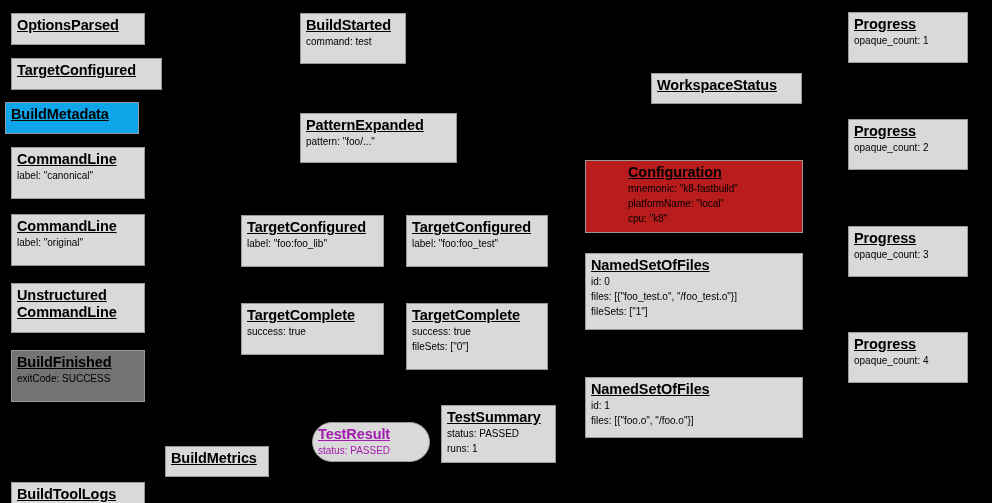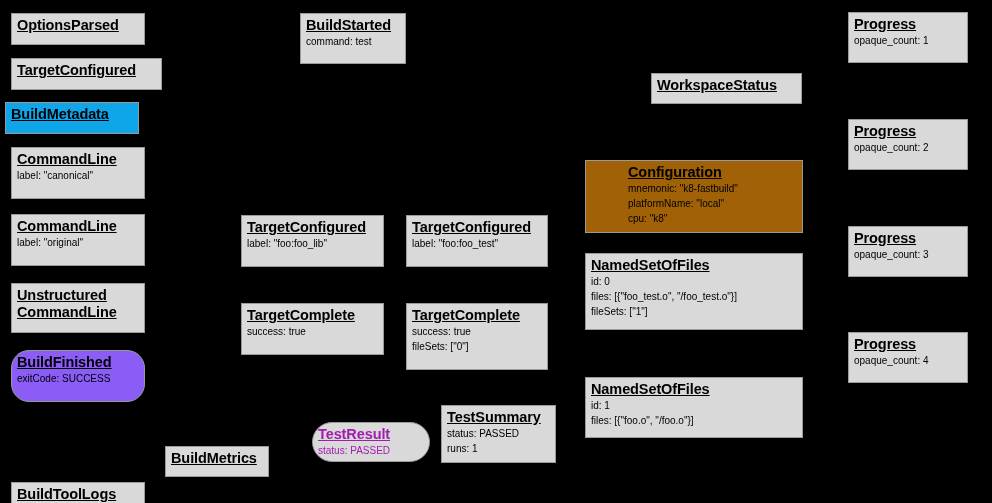--- a/index.html
+++ b/index.html
@@ -62,33 +62,37 @@
       <span class="node-field">label: "canonical"</span>
     </div>
     <div class="node" style="left: 11px; top: 214px; width: 134px; height: 52px; background: rgb(217, 217, 217); border-color: rgb(154, 154, 154); color: rgb(0, 0, 0);">
       <span class="node-title">CommandLine</span>
       <span class="node-field">label: "original"</span>
     </div>
     <div class="node" style="left: 11px; top: 283px; width: 134px; height: 50px; background: rgb(217, 217, 217); border-color: rgb(154, 154, 154); color: rgb(0, 0, 0);">
       <span class="node-title">Unstructured
 CommandLine</span>
     </div>
-    <div class="node" style="left: 11px; top: 350px; width: 134px; height: 52px; background: #8b5cf6; border-color: rgb(154, 154, 154); color: rgb(0, 0, 0); border-radius: 18px;">
+    <div class="node" style="left: 11px; top: 350px; width: 134px; height: 52px; background: #737373; border-color: rgb(154, 154, 154); color: rgb(0, 0, 0);">
       <span class="node-title">BuildFinished</span>
       <span class="node-field">exitCode: SUCCESS</span>
     </div>
     <div class="node" style="left: 11px; top: 446px; width: 134px; height: 31px; background: rgb(217, 217, 217); border-color: rgb(154, 154, 154); color: rgb(0, 0, 0); margin-top: 36px;">
       <span class="node-title">BuildToolLogs</span>
     </div>
     <div class="node" style="left: 165px; top: 446px; width: 104px; height: 31px; background: rgb(217, 217, 217); border-color: rgb(154, 154, 154); color: rgb(0, 0, 0);">
       <span class="node-title">BuildMetrics</span>
     </div>
     <div class="node" style="left: 300px; top: 13px; width: 106px; height: 51px; background: rgb(217, 217, 217); border-color: rgb(154, 154, 154); color: rgb(0, 0, 0);">
       <span class="node-title">BuildStarted</span>
       <span class="node-field">command: test</span>
+    </div>
+    <div class="node" style="left: 300px; top: 113px; width: 157px; height: 50px; background: rgb(217, 217, 217); border-color: rgb(154, 154, 154); color: rgb(0, 0, 0);">
+      <span class="node-title">PatternExpanded</span>
+      <span class="node-field">pattern: "foo/..."</span>
     </div>
     <div class="node" style="left: 241px; top: 215px; width: 143px; height: 52px; background: rgb(217, 217, 217); border-color: rgb(154, 154, 154); color: rgb(0, 0, 0);">
       <span class="node-title">TargetConfigured</span>
       <span class="node-field">label: "foo:foo_lib"</span>
     </div>
     <div class="node" style="left: 406px; top: 215px; width: 142px; height: 52px; background: rgb(217, 217, 217); border-color: rgb(154, 154, 154); color: rgb(0, 0, 0);">
       <span class="node-title">TargetConfigured</span>
       <span class="node-field">label: "foo:foo_test"</span>
     </div>
     <div class="node" style="left: 241px; top: 303px; width: 143px; height: 52px; background: rgb(217, 217, 217); border-color: rgb(154, 154, 154); color: rgb(0, 0, 0);">
@@ -105,21 +109,21 @@
       <span class="node-field">status: PASSED</span>
     </div>
     <div class="node" style="left: 441px; top: 405px; width: 115px; height: 58px; background: rgb(217, 217, 217); border-color: rgb(154, 154, 154); color: rgb(0, 0, 0);">
       <span class="node-title">TestSummary</span>
       <span class="node-field">status: PASSED</span>
       <span class="node-field">runs: 1</span>
     </div>
     <div class="node" style="left: 651px; top: 73px; width: 151px; height: 31px; background: rgb(217, 217, 217); border-color: rgb(154, 154, 154); color: rgb(0, 0, 0);">
       <span class="node-title">WorkspaceStatus</span>
     </div>
-    <div class="node" style="left: 585px; top: 160px; width: 218px; height: 73px; background: #a16207; border-color: rgb(154, 154, 154); color: rgb(0, 0, 0); padding-left: 42px;">
+    <div class="node" style="left: 585px; top: 160px; width: 218px; height: 73px; background: #b91c1c; border-color: rgb(154, 154, 154); color: rgb(0, 0, 0); padding-left: 42px;">
       <span class="node-title">Configuration</span>
       <span class="node-field">mnemonic: "k8-fastbuild"</span>
       <span class="node-field">platformName: "local"</span>
       <span class="node-field">cpu: "k8"</span>
     </div>
     <div class="node" style="left: 585px; top: 253px; width: 218px; height: 77px; background: rgb(217, 217, 217); border-color: rgb(154, 154, 154); color: rgb(0, 0, 0);">
       <span class="node-title">NamedSetOfFiles</span>
       <span class="node-field">id: 0</span>
       <span class="node-field">files: [{"foo_test.o", "/foo_test.o"}]</span>
       <span class="node-field">fileSets: ["1"]</span>

